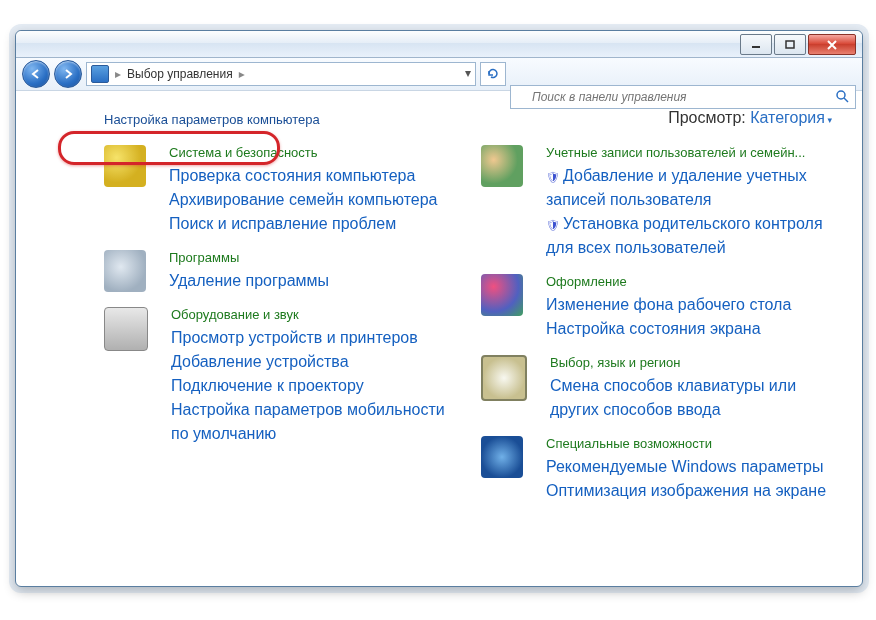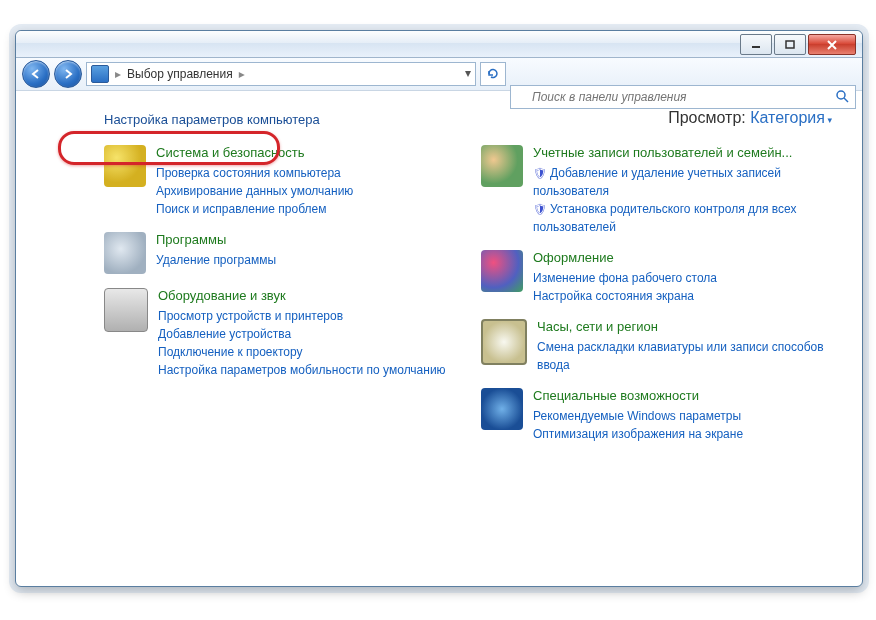--- a/index.html
+++ b/index.html
@@ -20,25 +20,25 @@
   .search input { border:none; outline:none; font-style:italic; color:#888; font-size:12px; width:100%; font-family:inherit; }
   .search .mag { position:absolute; right:6px; top:3px; color:#2a6fc4; }
   .content { padding:18px 30px 10px 88px; position:relative; height:calc(100% - 58px - 36px); }
   .hdr { display:flex; justify-content:space-between; align-items:flex-end; margin-bottom:18px; }
   .hdr h1 { font-size:13px; font-weight:normal; color:#1a4e96; margin:0; }
   .view { font-size:16px; color:#333; }
   .view .lnk { color:#2a6fc4; cursor:pointer; }
   .view .lnk::after { content:" ▾"; font-size:9px; }
   .cols { display:flex; gap:26px; }
   .col { flex:1; }
-  .cat { display:flex; gap:10px; margin-bottom:14px; align-items:flex-start; }
+  .cat { display:flex; gap:23px; margin-bottom:14px; align-items:flex-start; }
   .cat .icon { width:42px; height:42px; flex-shrink:0; border-radius:4px; }
   .cat .txt { flex:1; }
   .cat h2 { margin:0 0 2px 0; font-size:13px; font-weight:normal; color:#1e7a1e; cursor:pointer; line-height:1.3; }
-  .cat .sub { font-size:12px; color:#1560c0; cursor:pointer; line-height:1.5; display:block; }
+  .cat .sub { font-size:16px; color:#1560c0; cursor:pointer; line-height:1.5; display:block; }
   .cat .sub.shield::before { content:"🛡"; font-size:11px; margin-right:3px; filter:hue-rotate(20deg); }
   .highlight { position:absolute; border:3px solid #d4252a; border-radius:16px; pointer-events:none; box-shadow:0 1px 3px rgba(212,37,42,0.4), inset 0 1px 2px rgba(255,255,255,0.4); }
   
   .ic-sec { background:radial-gradient(circle at 30% 30%, #f6e36a, #d4b020 60%), linear-gradient(#c03030,#7aa040); }
   .ic-net { background:radial-gradient(circle at 50% 60%, #a8d8f0, #3a8fd0 70%); }
   .ic-hw  { background:linear-gradient(#e8e8e8,#b0b0b0); border:1px solid #888; }
   .ic-prg { background:radial-gradient(circle at 40% 40%, #e0e8f0, #a0b0c0 70%); }
   .ic-usr { background:radial-gradient(circle at 30% 35%, #f0c890, #60a060 60%); }
   .ic-app { background:radial-gradient(circle at 30% 30%, #f05080, #5060c0 60%, #40a060); }
   .ic-clk { background:radial-gradient(circle at 50% 50%, #f8f8f0, #c8c090 70%); border:2px solid #808060; border-radius:50%; }
@@ -112,21 +112,21 @@
     </div>
 
     <div class="cols">
       <div class="col">
 
         <div class="cat">
           <div class="icon ic-sec"></div>
           <div class="txt">
             <h2>Система и безопасность</h2>
             <span class="sub">Проверка состояния компьютера</span>
-            <span class="sub">Архивирование данных умолчанию</span>
+            <span class="sub">Архивирование семейн компьютера</span>
             <span class="sub">Поиск и исправление проблем</span>
           </div>
         </div>
 
 
         <div class="cat">
           <div class="icon ic-prg"></div>
           <div class="txt">
             <h2>Программы</h2>
             <span class="sub">Удаление программы</span>
@@ -162,22 +162,22 @@
           <div class="txt">
             <h2>Оформление</h2>
             <span class="sub">Изменение фона рабочего стола</span>
             <span class="sub">Настройка состояния экрана</span>
           </div>
         </div>
 
         <div class="cat">
           <div class="icon ic-clk"></div>
           <div class="txt">
-            <h2>Часы, сети и регион</h2>
-            <span class="sub">Смена раскладки клавиатуры или записи способов ввода</span>
+            <h2>Выбор, язык и регион</h2>
+            <span class="sub">Смена способов клавиатуры или других способов ввода</span>
           </div>
         </div>
 
         <div class="cat">
           <div class="icon ic-acc"></div>
           <div class="txt">
             <h2>Специальные возможности</h2>
             <span class="sub">Рекомендуемые Windows параметры</span>
             <span class="sub">Оптимизация изображения на экране</span>
           </div>

